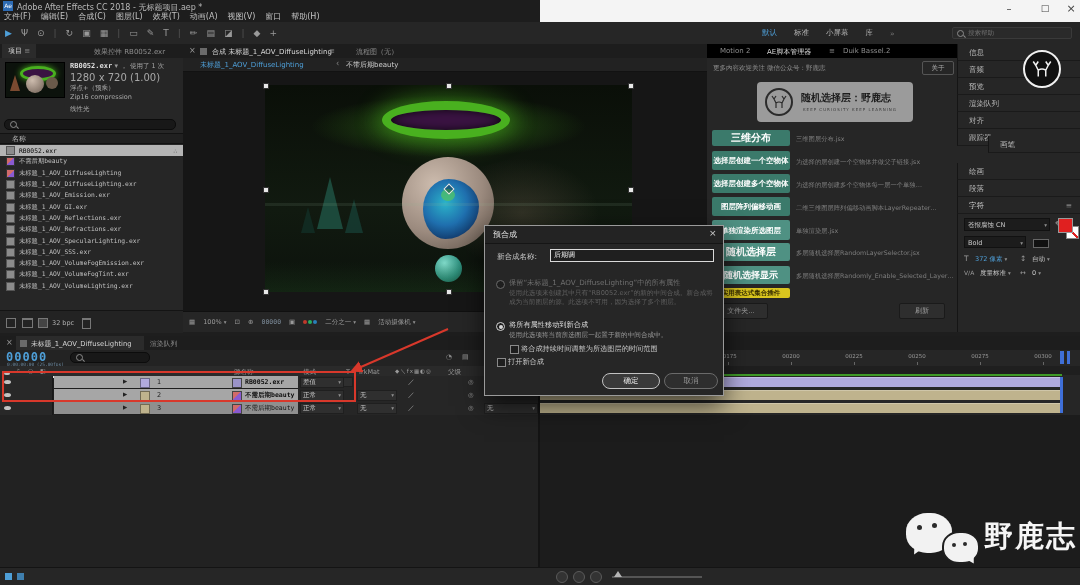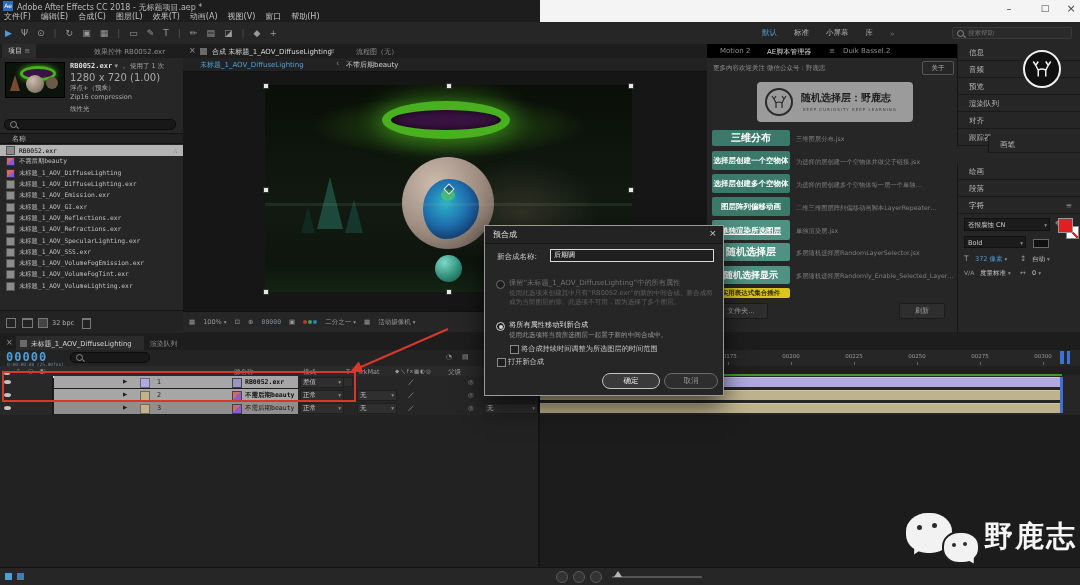--- a/index.html
+++ b/index.html
@@ -264,21 +264,21 @@
   </div>
 
   <div class="sbtn" style="top:130px;height:16px;background:var(--teal);font-size:10px;">三维分布</div>
   <div class="sdesc" style="top:135px;">三维图层分布.jsx</div>
   <div class="sbtn" style="top:151px;height:19px;background:var(--teal);font-size:7.5px;line-height:9px;">选择层创建一个空物体</div>
   <div class="sdesc" style="top:158px;">为选择的层创建一个空物体并做父子链接.jsx</div>
   <div class="sbtn" style="top:174px;height:19px;background:var(--teal);font-size:7.5px;line-height:9px;">选择层创建多个空物体</div>
   <div class="sdesc" style="top:181px;">为选择的层创建多个空物体每一层一个单独…</div>
   <div class="sbtn" style="top:197px;height:19px;background:var(--teal);font-size:7.5px;line-height:9px;">图层阵列偏移动画</div>
   <div class="sdesc" style="top:204px;">二维三维图层阵列偏移动画脚本LayerRepeater…</div>
-  <div class="sbtn" style="top:220px;height:20px;background:var(--teal-light,#4f9183);font-size:7.5px;line-height:9px;text-decoration:underline;">单独渲染所选图层</div>
+  <div class="sbtn" style="top:220px;height:20px;background:var(--teal-light,#4f9183);font-size:7.5px;line-height:9px;">单独渲染所选图层</div>
   <div class="sdesc" style="top:227px;">单独渲染层.jsx</div>
   <div class="sbtn" style="top:243px;height:18px;background:var(--teal_light);font-size:10px;">随机选择层</div>
   <div class="sdesc" style="top:249px;">多层随机选择层RandomLayerSelector.jsx</div>
   <div class="sbtn" style="top:266px;height:18px;background:var(--teal_light);font-size:9px;">随机选择显示</div>
   <div class="sdesc" style="top:272px;">多层随机选择层Randomly_Enable_Selected_Layer…</div>
   <div class="sbtn" style="top:288px;height:10px;background:var(--yellow);color:#3a3000;font-size:6.5px;width:78px;">实用表达式集合插件</div>
   <div class="a" style="left:714px;top:303px;width:52px;height:14px;background:#2e2e2e;border:1px solid #1a1a1a;border-radius:2px;font-size:7px;color:#9a9a9a;text-align:center;line-height:14px;">文件夹...</div>
   <div class="a" style="left:899px;top:303px;width:44px;height:14px;background:#2e2e2e;border:1px solid #1a1a1a;border-radius:2px;font-size:7px;color:#9a9a9a;text-align:center;line-height:14px;">刷新</div>
 
   <div class="a" style="left:957px;top:44px;width:123px;height:288px;background:#262626;"></div>

